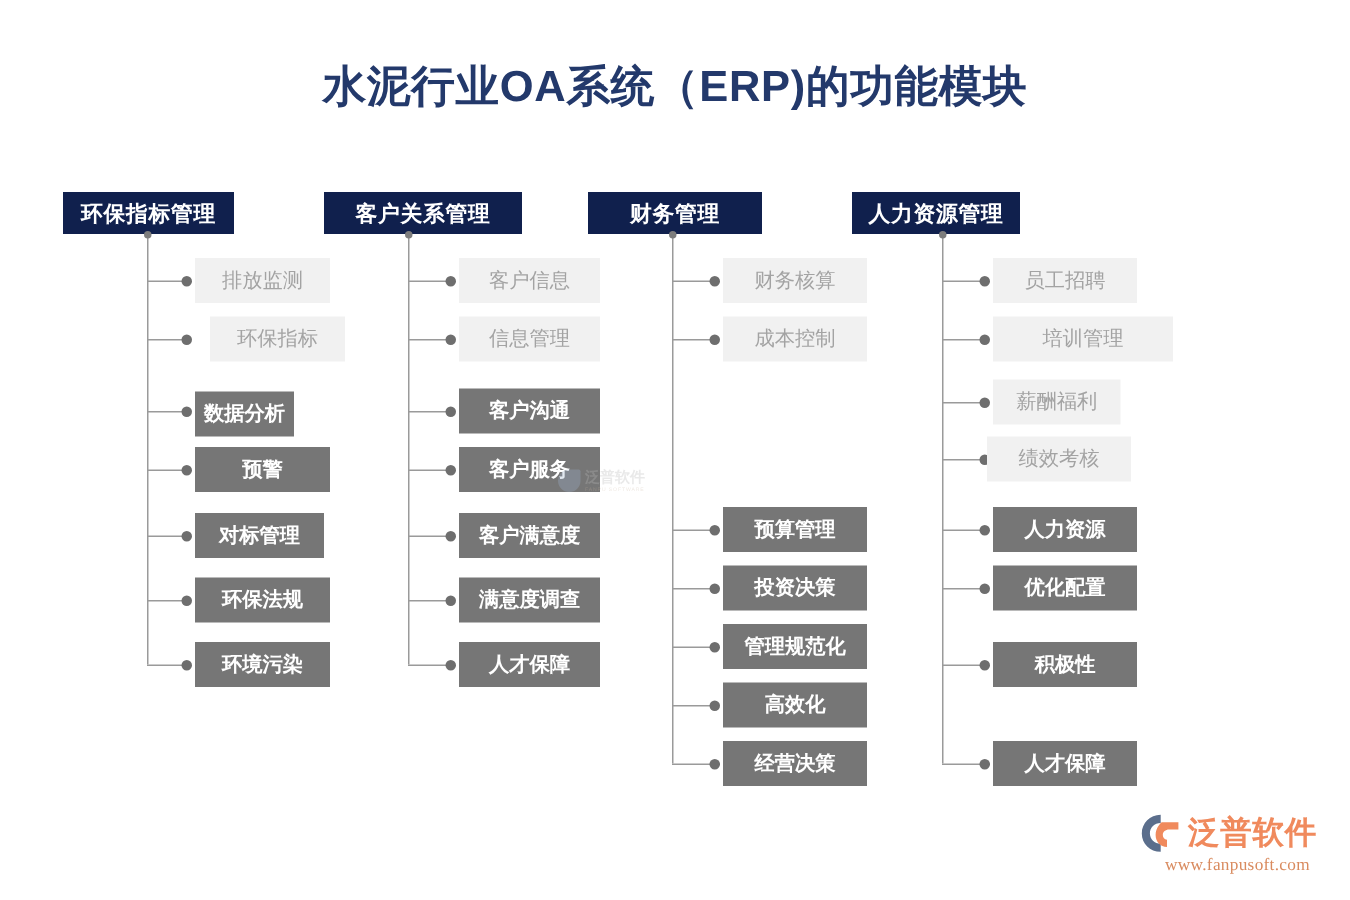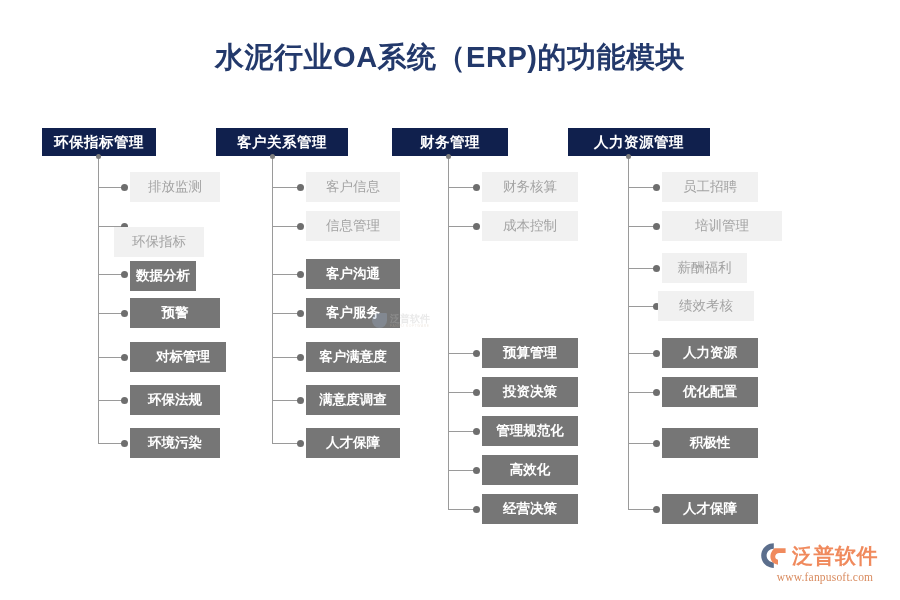--- a/index.html
+++ b/index.html
@@ -165,30 +165,30 @@
 
   <div id="tree-layer">
       <div class="col-header" style="left: 42px; top: 128px; width: 114px;">环保指标管理</div>
       <div class="trunk" style="left: 98px; top: 156px; height: 287px;"></div>
       <div class="trunk-cap" style="left: 96px; top: 154px;"></div>
       <div class="branch" style="left: 98px; top: 187px; width: 26px;"></div>
       <div class="branch-dot" style="left: 121px; top: 184px;"></div>
       <div class="item-box light" style="left: 130px; top: 172px; width: 90px;">排放监测</div>
       <div class="branch" style="left: 98px; top: 226px; width: 26px;"></div>
       <div class="branch-dot" style="left: 121px; top: 223px;"></div>
-      <div class="item-box light" style="left: 114px; top: 211px; width: 90px; margin-top: 16px;">环保指标</div>
+      <div class="item-box light" style="left: 140px; top: 211px; width: 90px;">环保指标</div>
       <div class="branch" style="left: 98px; top: 274px; width: 26px;"></div>
       <div class="branch-dot" style="left: 121px; top: 271px;"></div>
       <div class="item-box dark" style="left: 130px; top: 261px; width: 66px;">数据分析</div>
       <div class="branch" style="left: 98px; top: 313px; width: 26px;"></div>
       <div class="branch-dot" style="left: 121px; top: 310px;"></div>
       <div class="item-box dark" style="left: 130px; top: 298px; width: 90px;">预警</div>
       <div class="branch" style="left: 98px; top: 357px; width: 26px;"></div>
       <div class="branch-dot" style="left: 121px; top: 354px;"></div>
-      <div class="item-box dark" style="left: 130px; top: 342px; width: 86px; padding-left: 10px;">对标管理</div>
+      <div class="item-box dark" style="left: 130px; top: 342px; width: 86px;">对标管理</div>
       <div class="branch" style="left: 98px; top: 400px; width: 26px;"></div>
       <div class="branch-dot" style="left: 121px; top: 397px;"></div>
       <div class="item-box dark" style="left: 130px; top: 385px; width: 90px;">环保法规</div>
       <div class="branch" style="left: 98px; top: 443px; width: 26px;"></div>
       <div class="branch-dot" style="left: 121px; top: 440px;"></div>
       <div class="item-box dark" style="left: 130px; top: 428px; width: 90px;">环境污染</div>
       <div class="col-header" style="left: 216px; top: 128px; width: 132px;">客户关系管理</div>
       <div class="trunk" style="left: 272px; top: 156px; height: 287px;"></div>
       <div class="trunk-cap" style="left: 270px; top: 154px;"></div>
       <div class="branch" style="left: 272px; top: 187px; width: 28px;"></div>
@@ -229,21 +229,21 @@
       <div class="item-box dark" style="left: 482px; top: 377px; width: 96px;">投资决策</div>
       <div class="branch" style="left: 448px; top: 431px; width: 28px;"></div>
       <div class="branch-dot" style="left: 473px; top: 428px;"></div>
       <div class="item-box dark" style="left: 482px; top: 416px; width: 96px;">管理规范化</div>
       <div class="branch" style="left: 448px; top: 470px; width: 28px;"></div>
       <div class="branch-dot" style="left: 473px; top: 467px;"></div>
       <div class="item-box dark" style="left: 482px; top: 455px; width: 96px;">高效化</div>
       <div class="branch" style="left: 448px; top: 509px; width: 28px;"></div>
       <div class="branch-dot" style="left: 473px; top: 506px;"></div>
       <div class="item-box dark" style="left: 482px; top: 494px; width: 96px;">经营决策</div>
-      <div class="col-header" style="left: 568px; top: 128px; width: 142px;">人力资源管理</div>
+      <div class="col-header" style="left: 568px; top: 128px; width: 112px;">人力资源管理</div>
       <div class="trunk" style="left: 628px; top: 156px; height: 353px;"></div>
       <div class="trunk-cap" style="left: 626px; top: 154px;"></div>
       <div class="branch" style="left: 628px; top: 187px; width: 28px;"></div>
       <div class="branch-dot" style="left: 653px; top: 184px;"></div>
       <div class="item-box light" style="left: 662px; top: 172px; width: 96px;">员工招聘</div>
       <div class="branch" style="left: 628px; top: 226px; width: 28px;"></div>
       <div class="branch-dot" style="left: 653px; top: 223px;"></div>
       <div class="item-box light" style="left: 662px; top: 211px; width: 120px;">培训管理</div>
       <div class="branch" style="left: 628px; top: 268px; width: 28px;"></div>
       <div class="branch-dot" style="left: 653px; top: 265px;"></div>

